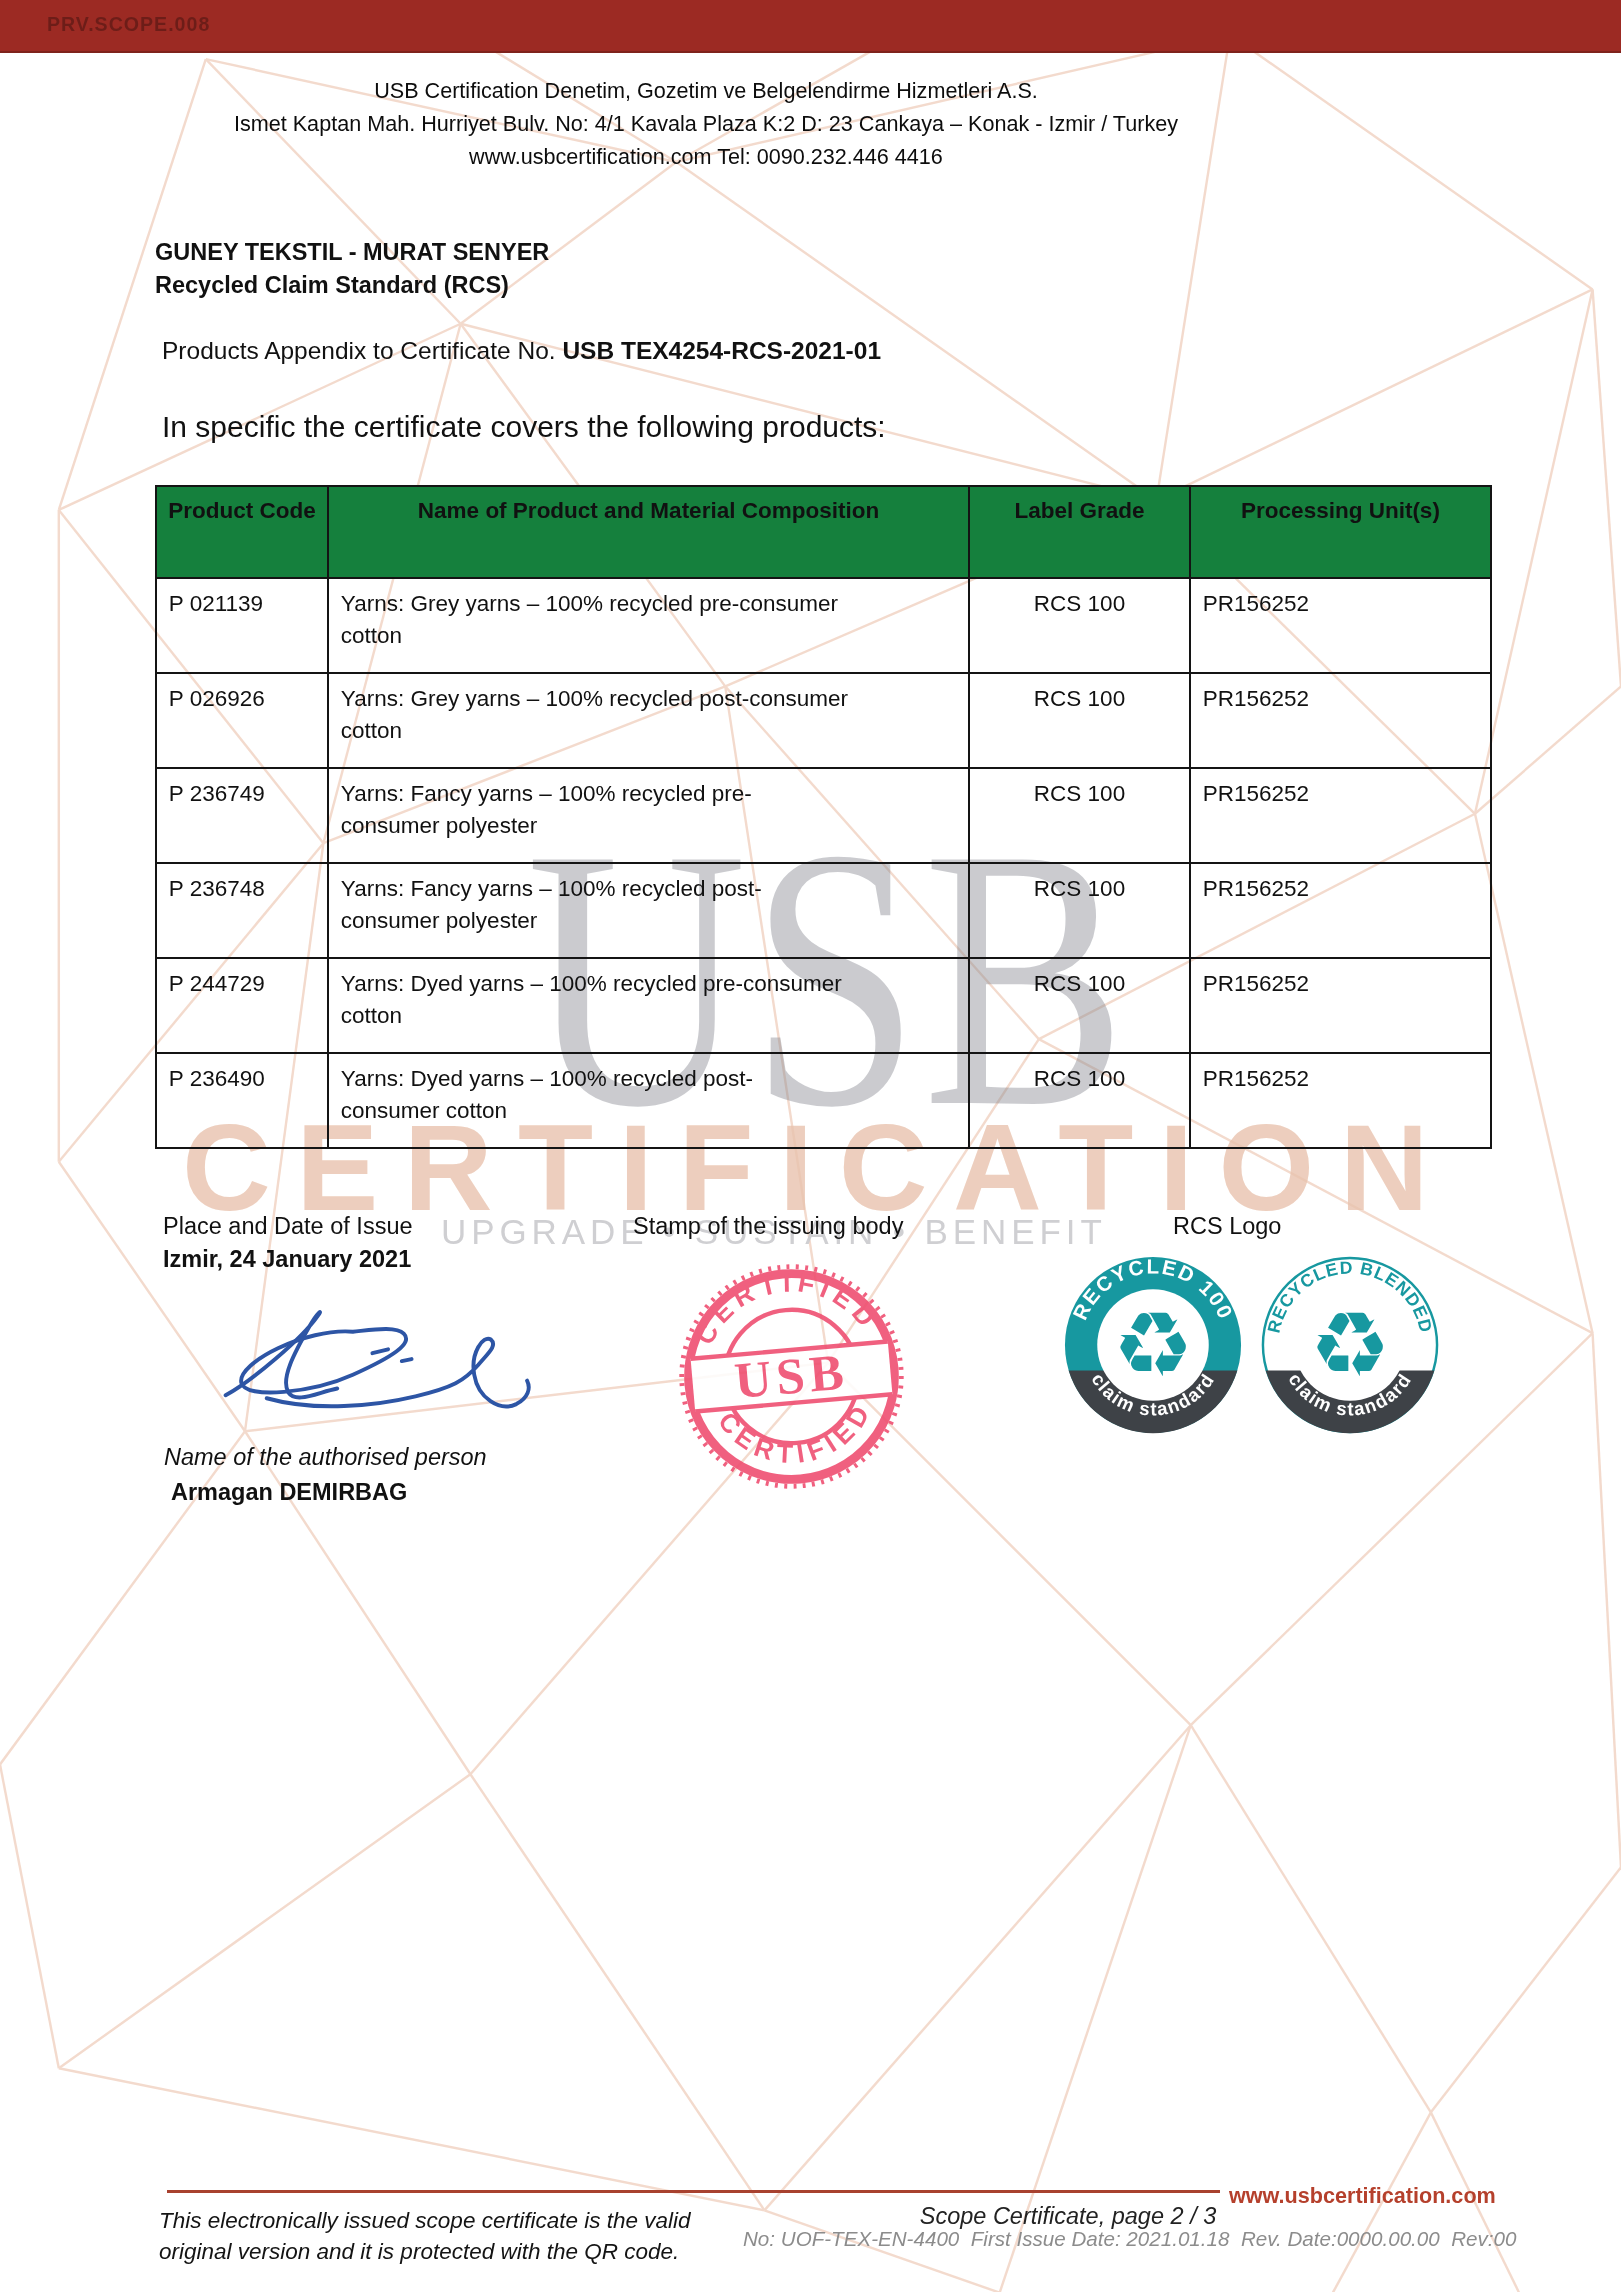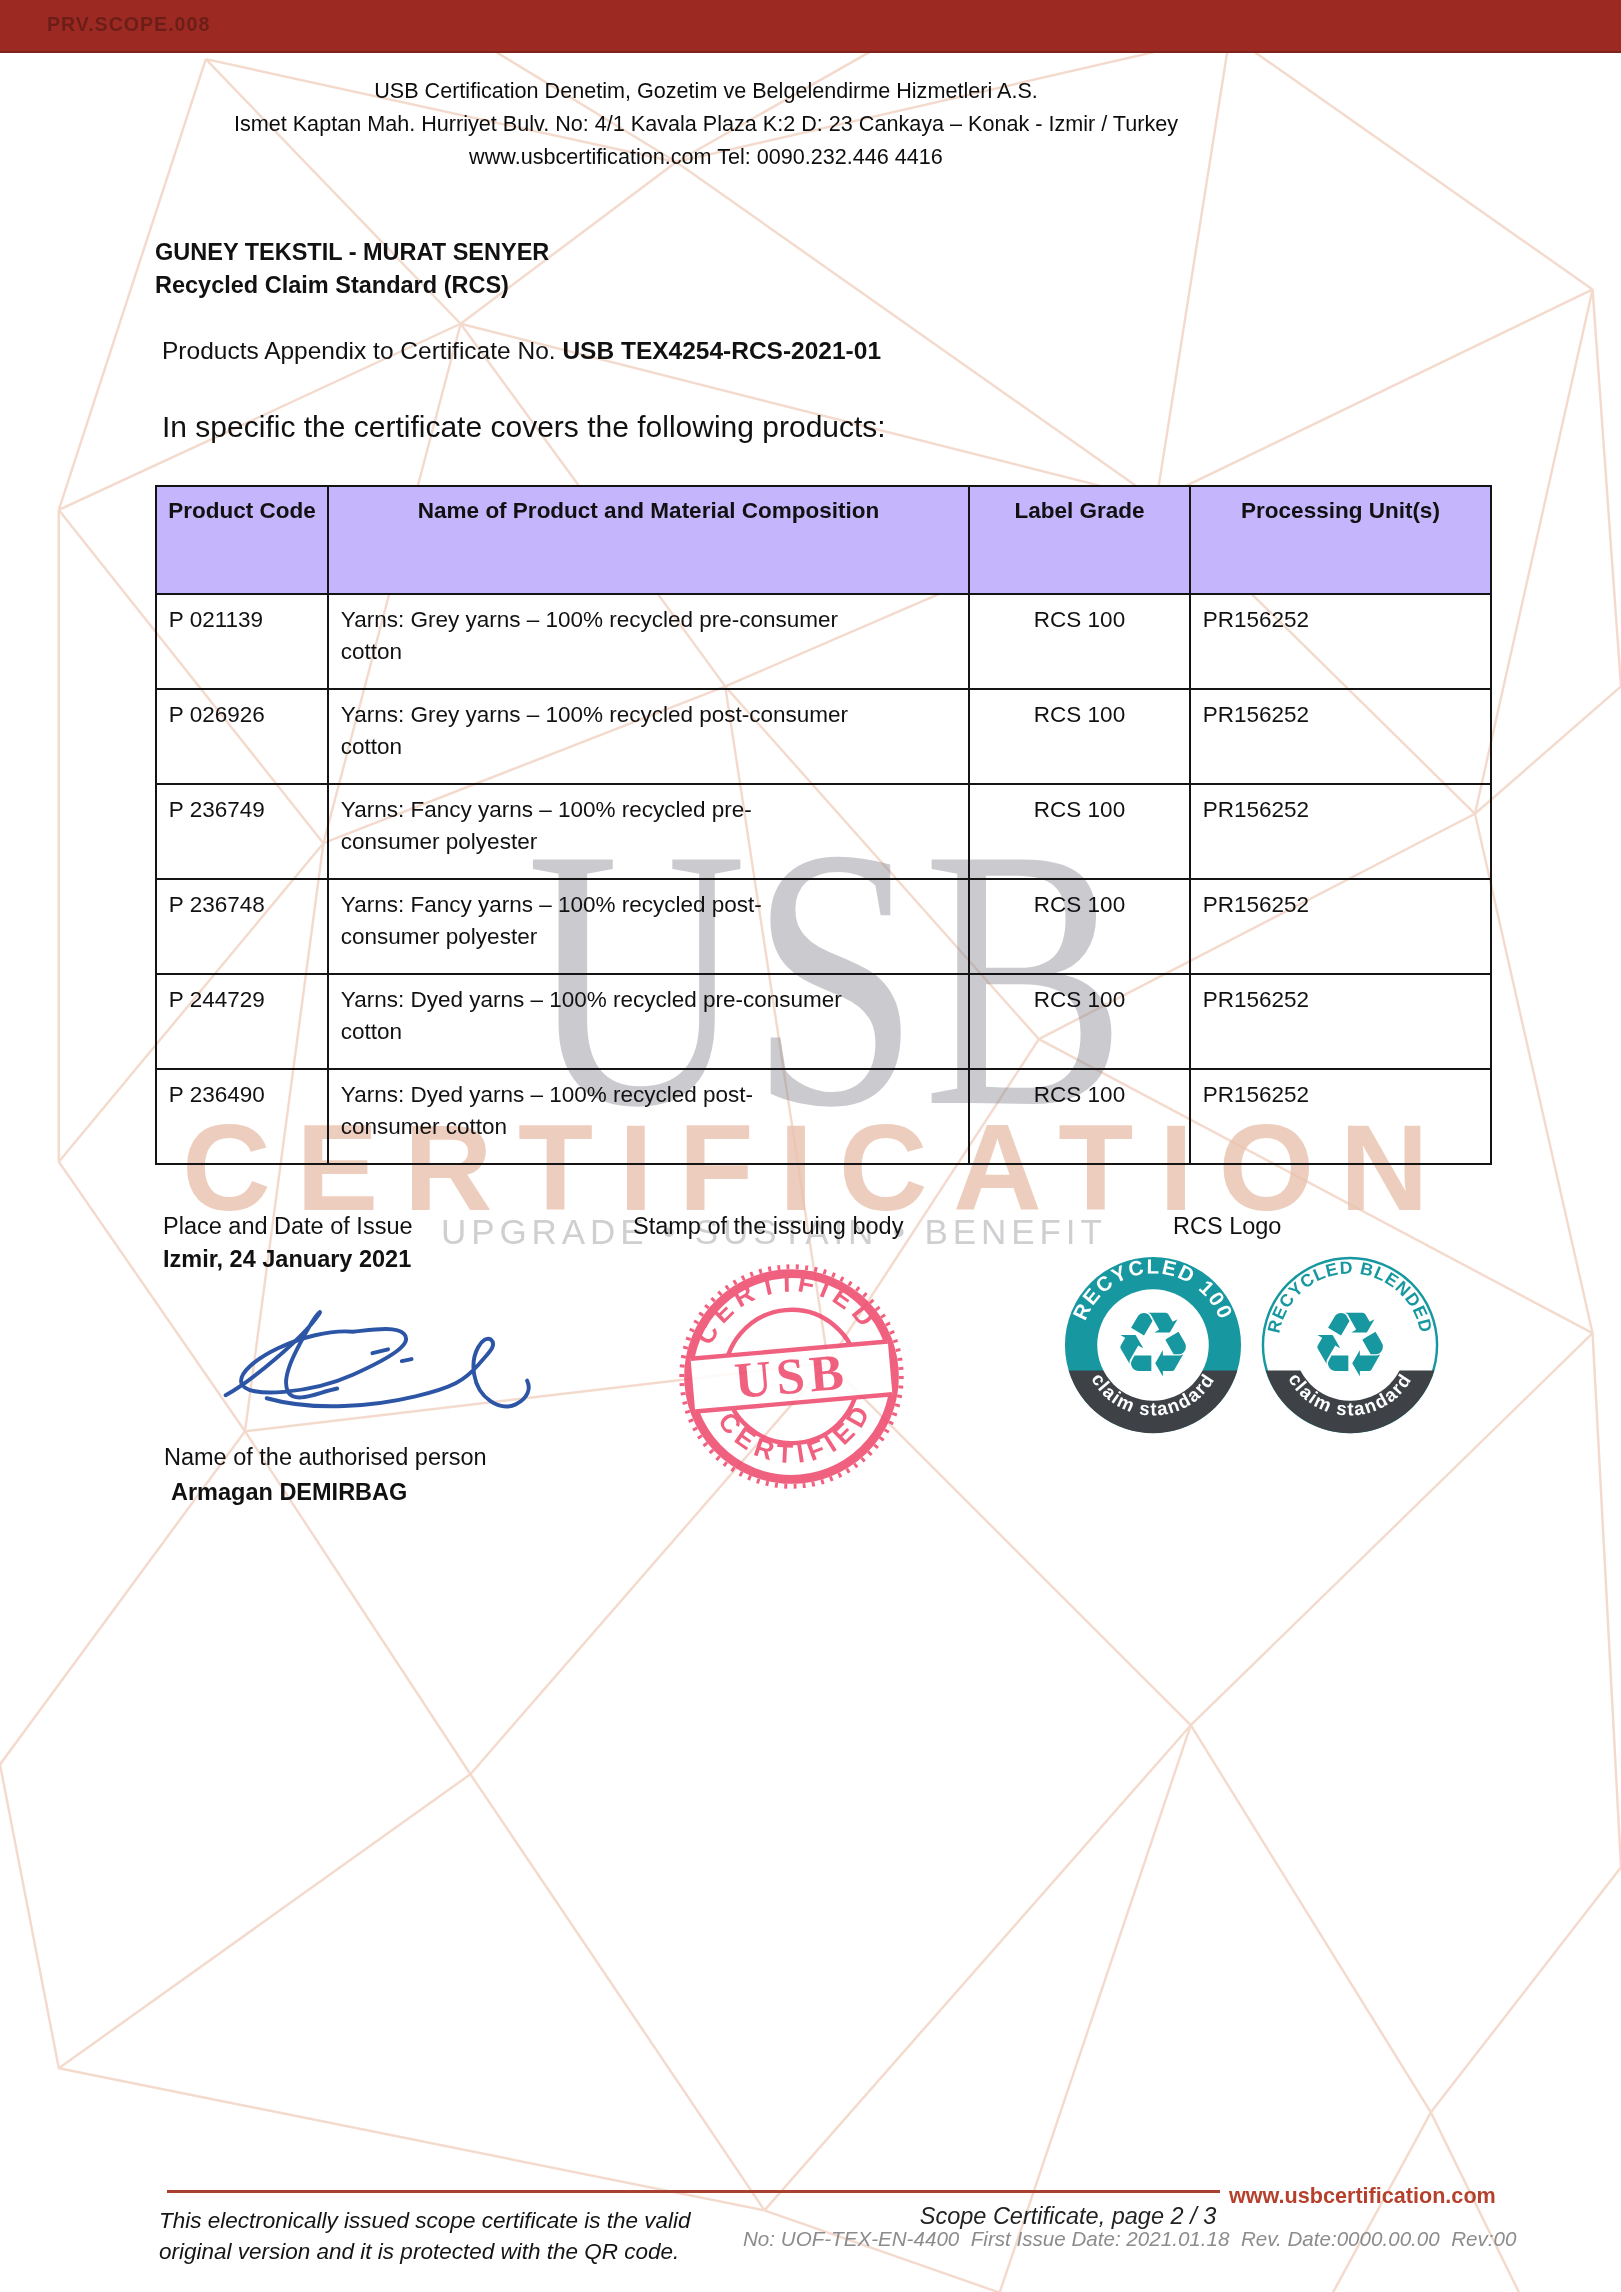--- a/index.html
+++ b/index.html
@@ -15,21 +15,21 @@
   
   .letterhead{left:0;top:74px;width:1412px;text-align:center;font-size:21.6px;line-height:33px;color:#0d0d0d;}
   
   .company{left:155px;top:220px;font-size:23.5px;font-weight:bold;line-height:33px;margin-top:16px;}
   .appendix{left:162px;top:337px;font-size:24.5px;}
   .appendix b{font-weight:bold;}
   .intro{left:162px;top:410px;font-size:30px;}
   
   table.products{border-collapse:collapse;position:absolute;left:155px;top:485px;width:1334px;table-layout:fixed;}
   table.products th,table.products td{border:2.9px solid #141414;vertical-align:top;box-sizing:border-box;font-size:22.5px;line-height:32px;}
-  table.products th{background:#c4b5fd;height:108px;font-weight:bold;padding:7.8px 5.9px 0 5.9px;}
+  table.products th{background:#15803d;height:92px;font-weight:bold;padding:7.8px 5.9px 0 5.9px;}
   table.products td{height:95px;padding:8.8px 11.8px 0 11.8px;background:transparent;}
   td.c-grade{text-align:center;border-radius:28px;}
   
   .lbl{font-size:23.5px;}
   .bold{font-weight:bold;}
   
   .wm-usb{left:828px;top:792px;font-family:"Liberation Serif",serif;font-size:372px;line-height:1;
     color:#84868f;opacity:.42;transform:translateX(-50%) scaleX(.82);letter-spacing:3.9px;white-space:nowrap;}
   .wm-cert{left:818px;top:1106px;transform:translateX(-50%);font-size:123px;font-weight:600;
     letter-spacing:25.5px;color:#e9c3ae;opacity:.8;white-space:nowrap;line-height:1;}
@@ -197,21 +197,21 @@
       <td class="c-grade">RCS 100</td>
       <td>PR156252</td>
     </tr>
   </tbody>
     </table>
 
   <div class="abs lbl" style="left:163px;top:1213px;">Place and Date of Issue</div>
   <div class="abs lbl bold" style="left:163px;top:1246px;">Izmir, 24 January 2021</div>
   <div class="abs lbl" style="left:633px;top:1213px;">Stamp of the issuing body</div>
   <div class="abs lbl" style="left:1173px;top:1213px;">RCS Logo</div>
-  <div class="abs lbl" style="left:164px;top:1444px;">Name of the authorised person</div>
+  <div class="abs lbl" style="left:164px;top:1444px;font-style:italic;">Name of the authorised person</div>
   <div class="abs lbl bold" style="left:171px;top:1479px;">Armagan DEMIRBAG</div>
 
   <svg class="abs" style="left:208px;top:1302px;" width="323" height="123" viewBox="0 0 330 125">
     <g fill="none" stroke="#2d55a5" stroke-width="4" stroke-linecap="round">
       <path d="M18 95 C45 80 95 38 112 14 C118 6 112 10 104 24 C88 52 74 78 82 92 C90 104 112 92 132 88"></path>
       <path d="M148 30 C100 26 30 62 34 82 C38 100 108 92 148 74 C188 56 210 42 200 32 C192 24 168 28 148 30"></path>
       <path d="M60 98 C110 112 170 106 212 96 C250 87 262 80 276 64 C286 52 296 44 289 38 C281 33 268 52 272 74 C276 98 298 112 315 104 C327 98 330 88 326 80"></path>
       <path d="M168 52 l16 -4 M198 60 l10 -2"></path>
     </g>
   </svg>

